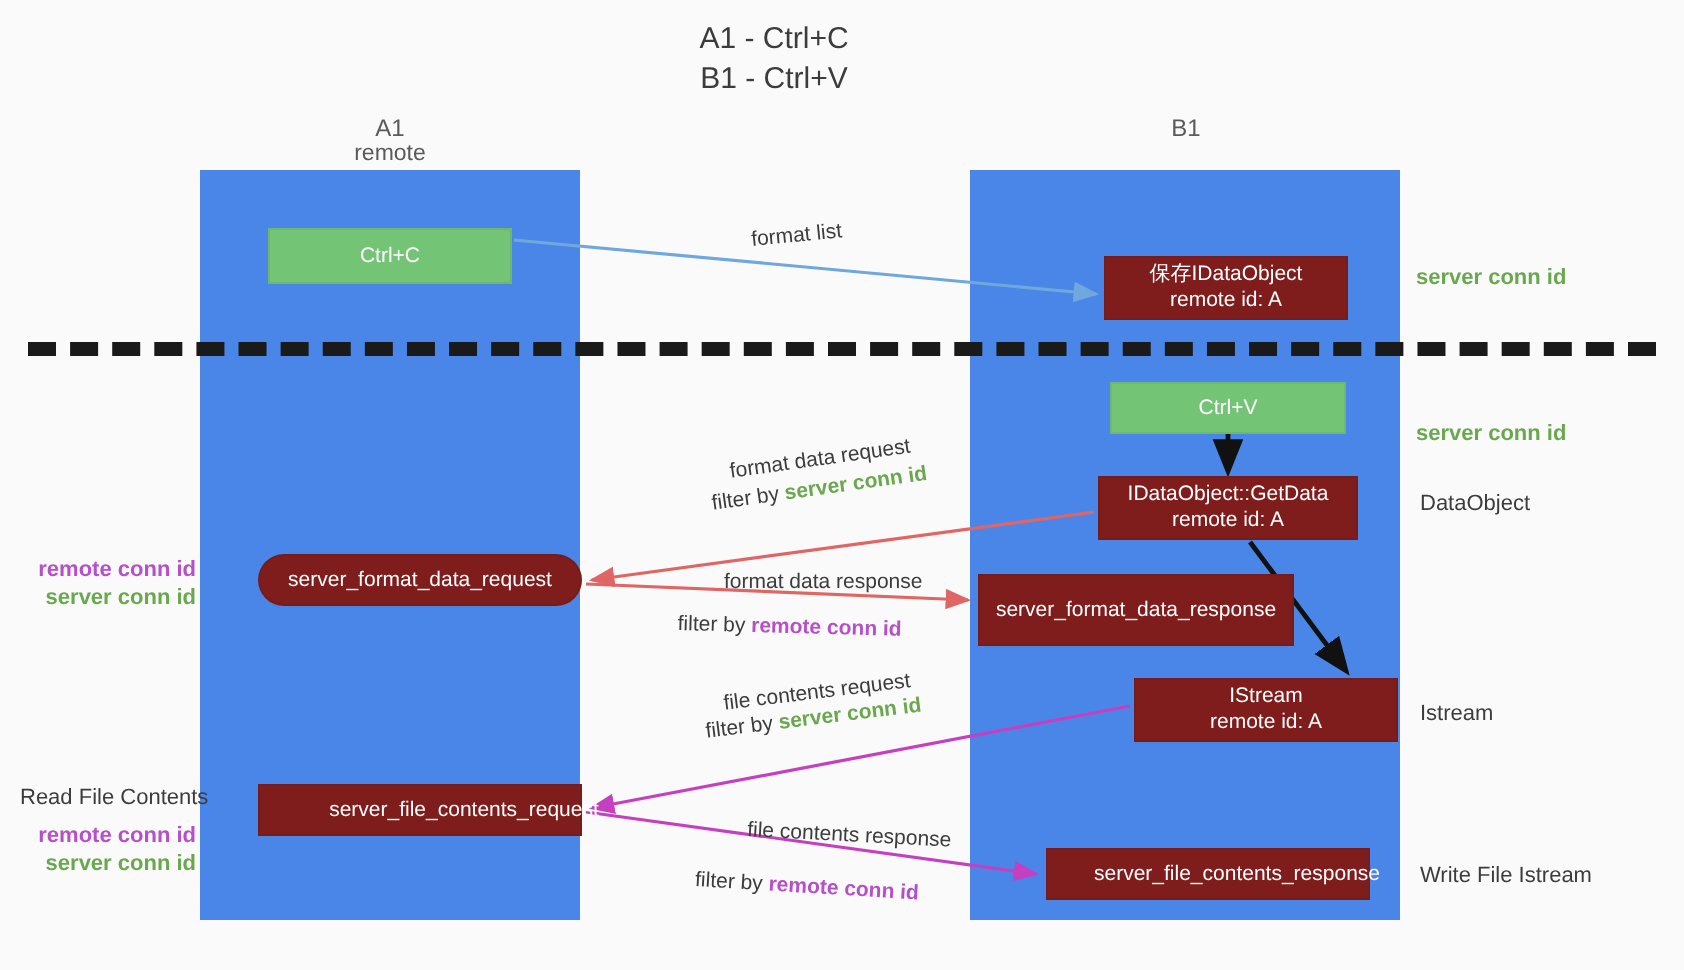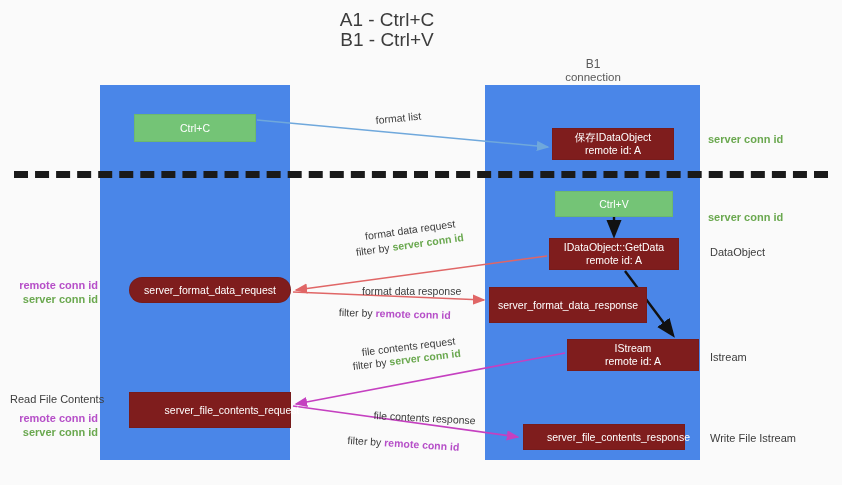--- a/index.html
+++ b/index.html
@@ -10,21 +10,21 @@
     position:relative;
     overflow:hidden;
     color:#3c3c3c;
   }
   .canvas{position:absolute;inset:0;}
   svg.wires{position:absolute;left:0;top:0;width:842px;height:485px;pointer-events:none;}
 
   
   .title{
     position:absolute;left:0;top:10px;width:774px;
-    text-align:center;font-size:19px;line-height:20px;color:#3c3c3c;
+    text-align:center;font-size:15px;line-height:20px;color:#3c3c3c;
   }
 
   
   .col-head{position:absolute;text-align:center;font-size:11.5px;line-height:13px;color:#5a5a5a;}
   .col-head .big{font-size:12px;}
 
   
   .lane{position:absolute;background:#4a86e8;}
   #lane-a1{left:100px;top:85px;width:190px;height:375px;}
   #lane-b1{left:485px;top:85px;width:215px;height:375px;}
@@ -45,21 +45,21 @@
   .node.green{background:#6aa84f;background:#74c476;margin-top:10px;}
   .node.orange{background:#7f1d1d;}
 
   #n-ctrlc{left:134px;top:104px;width:122px;height:28px;}
   #n-idataobject{left:552px;top:128px;width:122px;height:32px;}
   #n-ctrlv{left:555px;top:181px;width:118px;height:26px;}
   #n-getdata{left:549px;top:238px;width:130px;height:32px;}
   #n-istream{left:567px;top:339px;width:132px;height:32px;}
   #n-fmt-req{left:129px;top:277px;width:162px;height:26px;border-radius:13px;}
   #n-fmt-resp{left:489px;top:287px;width:158px;height:36px;}
-  #n-file-req{left:129px;top:392px;width:162px;height:36px;padding-left:44px;}
+  #n-file-req{left:129px;top:392px;width:162px;height:26px;padding-left:44px;}
   #n-file-resp{left:523px;top:424px;width:162px;height:26px;padding-left:29px;}
 
   
   .side{position:absolute;font-size:11px;line-height:14px;}
   .side.green{color:#6aa84f;font-weight:bold;}
   .side.dark{color:#3c3c3c;}
   .stack{position:absolute;font-size:11px;line-height:14px;font-weight:bold;text-align:right;}
   .stack .remote{color:#b64fc8;}
   .stack .server{color:#6aa84f;}
 
@@ -93,24 +93,27 @@
 </head>
 <body>
 
 <div class="canvas">
 
   <div class="title">
     <div>A1 - Ctrl+C</div>
     <div>B1 - Ctrl+V</div>
   </div>
 
+  <div class="col-head" id="h-a1" style="left:130px;top:58px;width:130px;">
+    <div class="big">A1</div>
+    <div>remote</div>
+  </div>
 
   <div class="col-head" id="h-b1" style="left:528px;top:58px;width:130px;">
     <div class="big">B1</div>
-    <div>connection</div>
   </div>
 
   <div class="lane" id="lane-a1"></div>
   <div class="lane" id="lane-b1"></div>
 
   <svg class="wires" viewBox="0 0 842 485">
     <defs>
       <marker id="ar-blue" markerWidth="9" markerHeight="9" refX="7" refY="3.2" orient="auto">
         <path d="M0,0 L8,3.2 L0,6.4 z" fill="#6fa8dc"></path>
       </marker>

